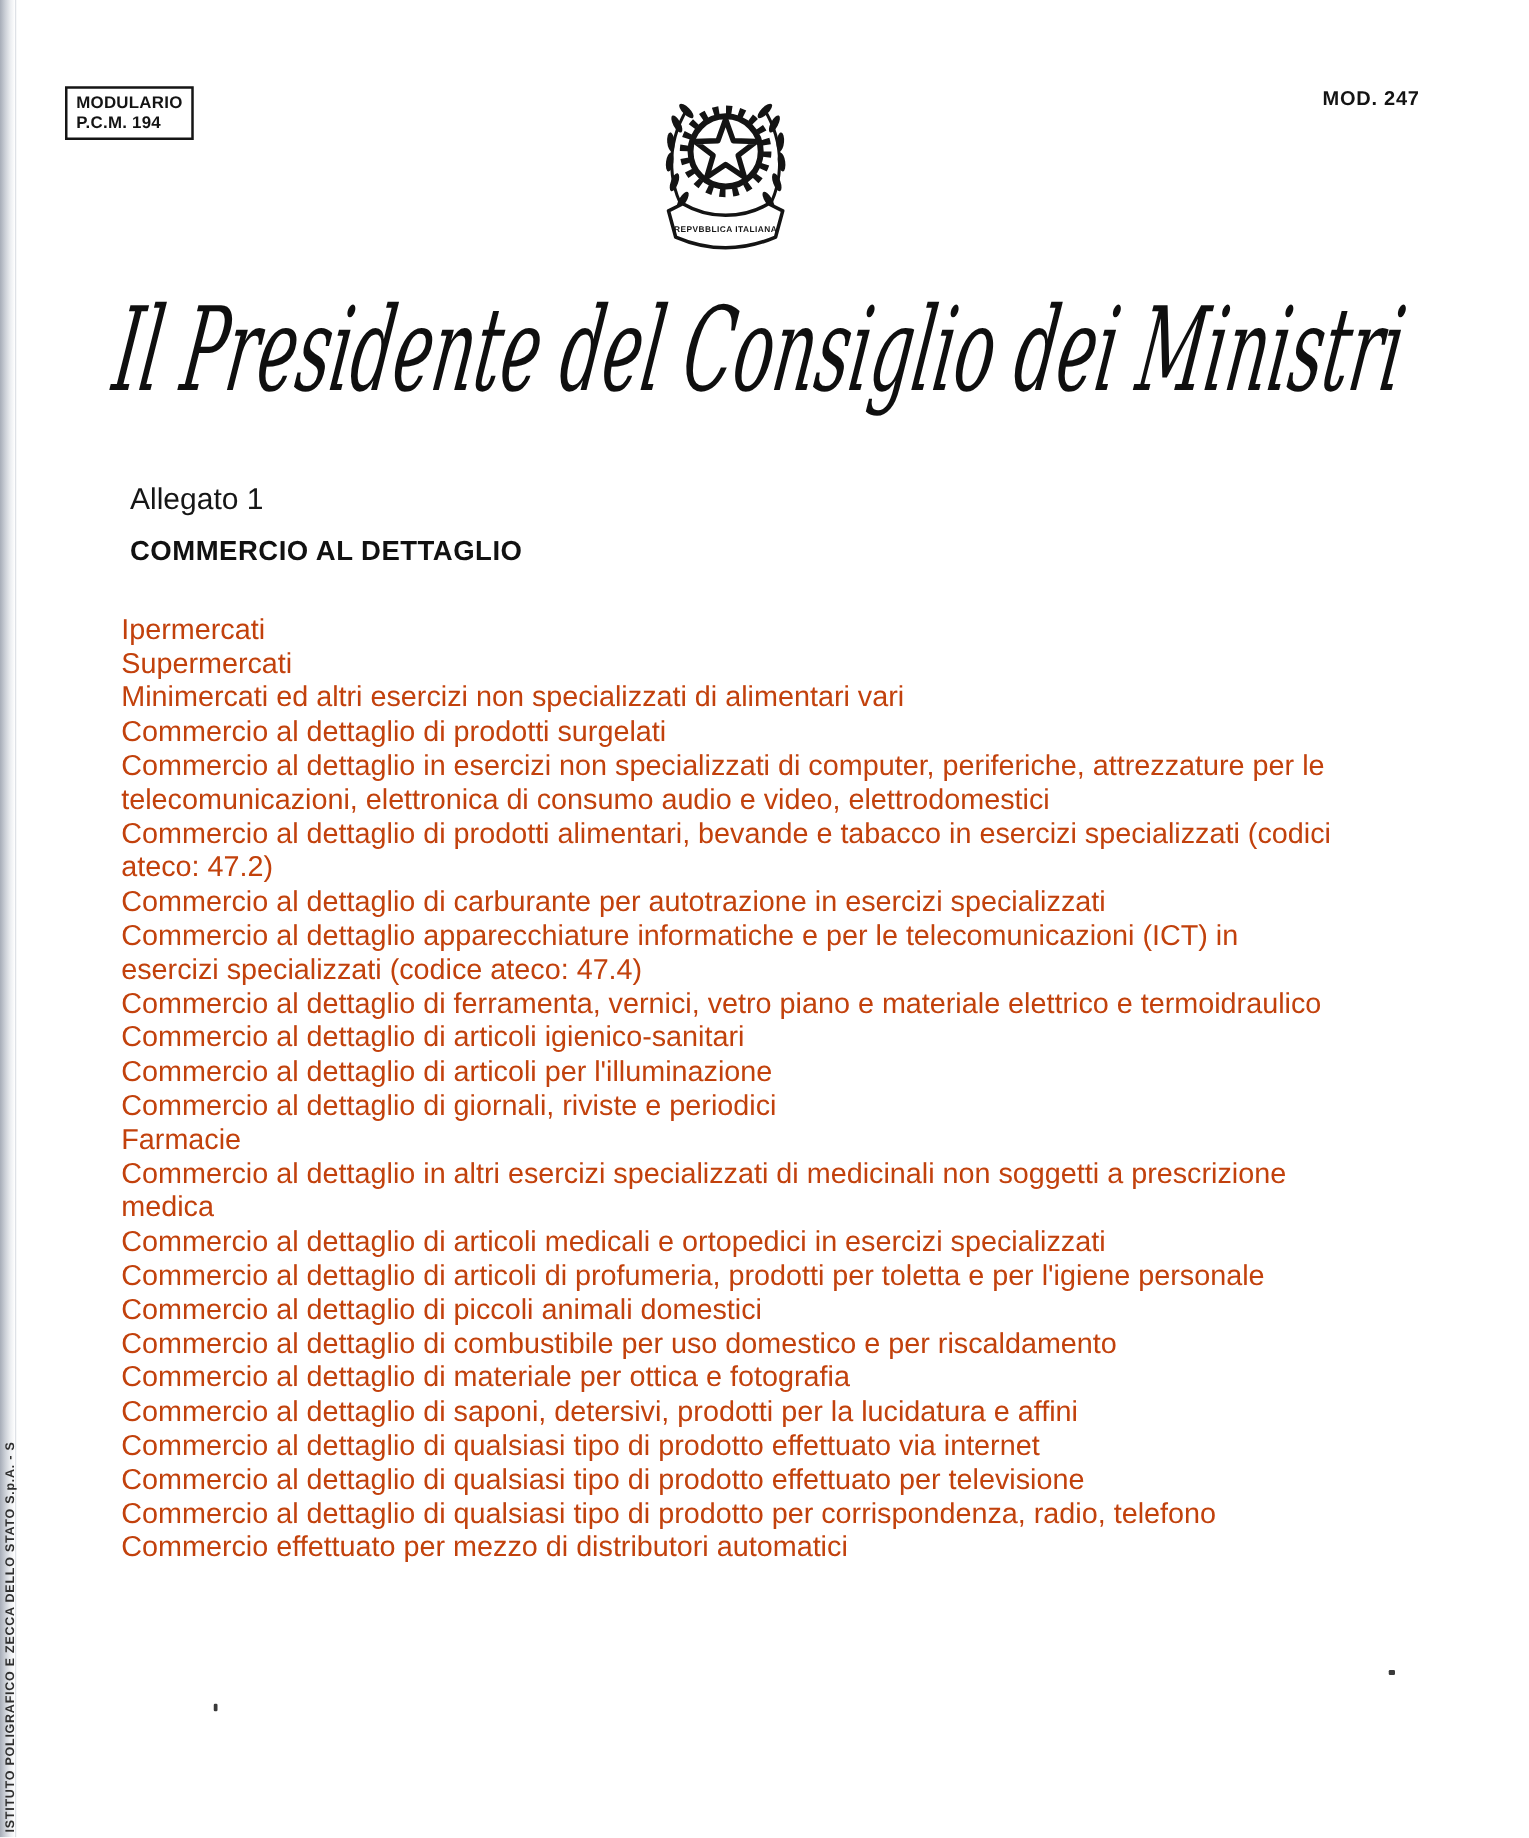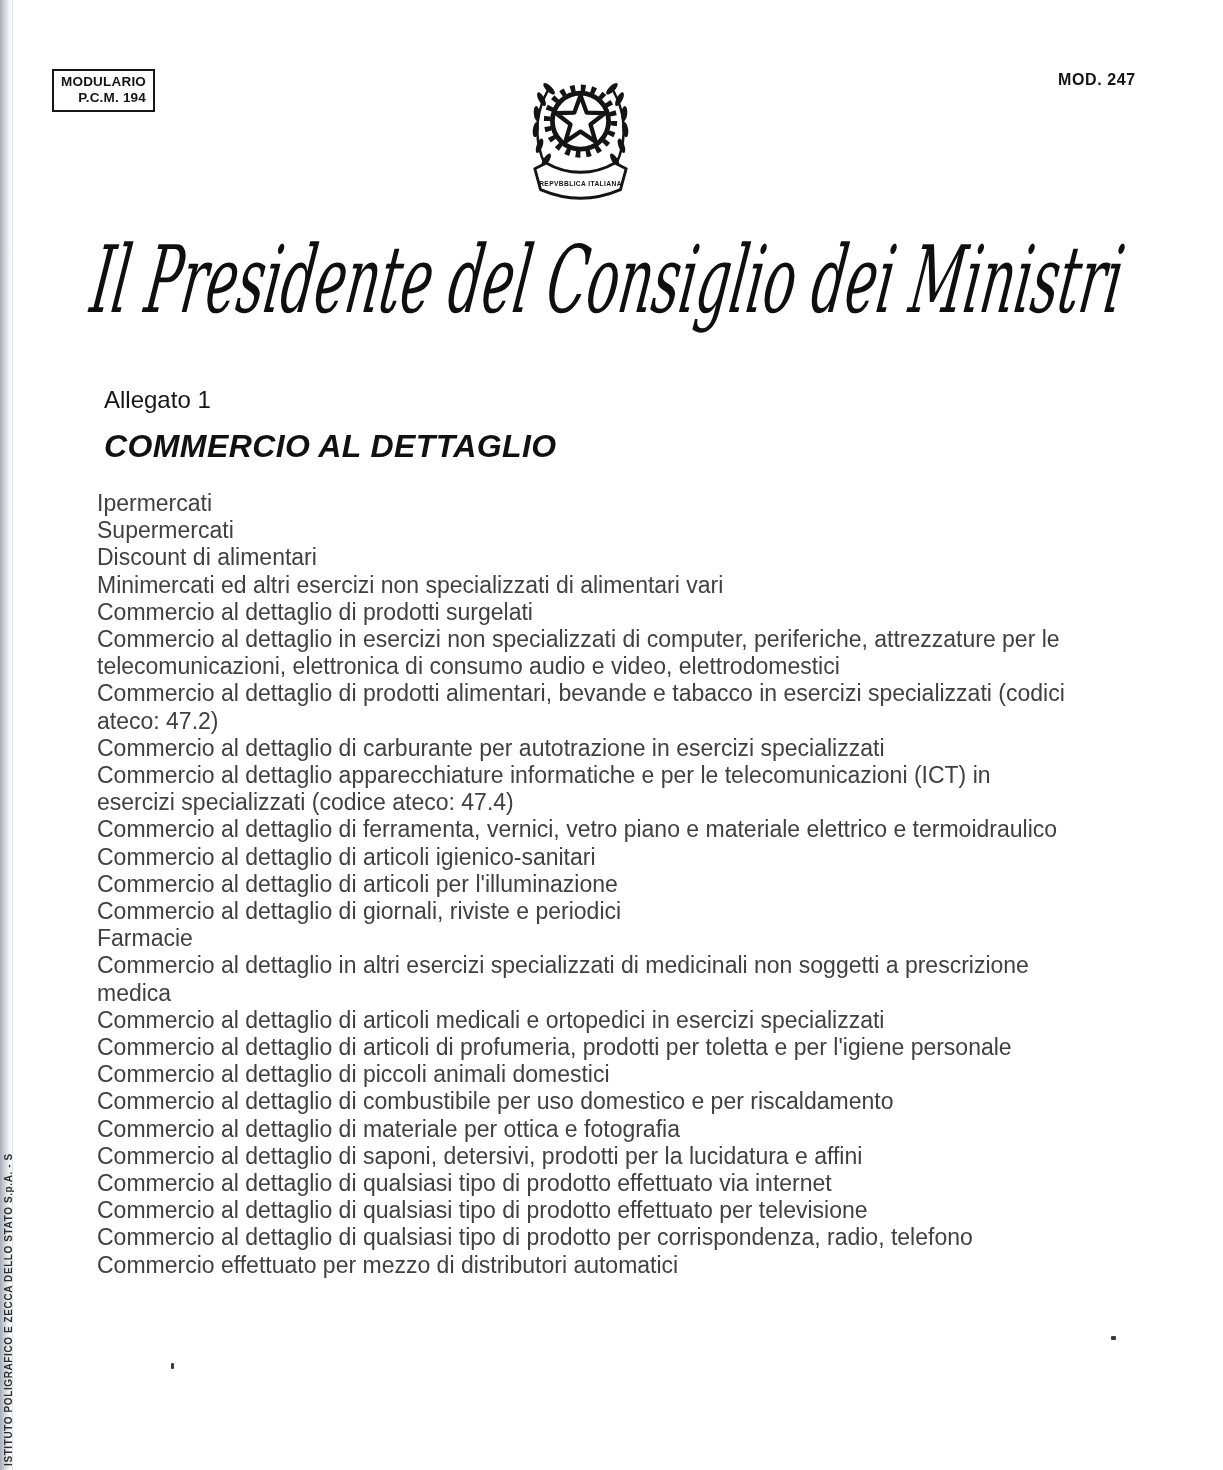--- a/index.html
+++ b/index.html
@@ -15,21 +15,21 @@
   .scan-edge {
     position:absolute; left:0; top:0; bottom:0; width:12px;
     background:linear-gradient(to right,#a7adb8 0%,#ccd0d7 35%,#eceef1 70%,#ffffff 100%);
     border-right:1px solid #dfe2e7;
   }
   
   .stamp {
     position:absolute; left:52px; top:69px;
     border:2.5px solid #151515;
     padding:3px 7px 4px 7px;
-    text-align:right;
+    text-align:left;
     font-size:13.5px; font-weight:600; letter-spacing:0.2px;
     line-height:16px; color:#141414;
   }
   
   .mod-label {
     position:absolute; left:1058px; top:71px;
     font-size:16px; font-weight:700; letter-spacing:0.6px; color:#141414;
   }
   
   .emblem { position:absolute; left:523px; top:64px; width:115px; height:138px; }
@@ -39,26 +39,26 @@
     font-family:"DejaVu Serif", serif;
     font-style:italic;
     fill:#0f0f0f;
   }
   .attachment-label {
     position:absolute; left:104px; top:386px;
     font-size:24px; color:#161616;
   }
   .section-title {
     position:absolute; left:104px; top:428px; margin:0;
-    font-size:32px; font-weight:bold; letter-spacing:0.4px; color:#111111;font-style:italic;
+    font-size:22px; font-weight:bold; letter-spacing:0.4px; color:#111111;
   }
   ul.category-list {
     position:absolute; left:97px; top:490px; width:1010px;
     margin:0; padding:0; list-style:none;
-    font-size:23px; line-height:27.2px; color:#404040;
+    font-size:23px; line-height:27.2px; color:#c2410c;
   }
   ul.category-list li { white-space:pre-line; }
   .printer-note {
     position:absolute; left:14px; bottom:4px;
     transform:rotate(-90deg); transform-origin:left bottom;
     font-size:10px; letter-spacing:0.6px; color:#2e2e2e;
     white-space:nowrap; font-weight:600;
   }
   .speck { position:absolute; background:#3a3a3a; border-radius:1px; }
   .speck-1 { left:1111px; top:1336px; width:5px; height:4px; }
@@ -118,21 +118,20 @@
     </svg>
   </div>
 
   <div class="attachment-label">Allegato 1</div>
 
   <h1 class="section-title">COMMERCIO AL DETTAGLIO</h1>
 
   <ul class="category-list">
       <li>Ipermercati</li>
       <li>Supermercati</li>
-      <li>Discount di alimentari</li>
       <li>Minimercati ed altri esercizi non specializzati di alimentari vari</li>
       <li>Commercio al dettaglio di prodotti surgelati</li>
       <li>Commercio al dettaglio in esercizi non specializzati di computer, periferiche, attrezzature per le
 telecomunicazioni, elettronica di consumo audio e video, elettrodomestici</li>
       <li>Commercio al dettaglio di prodotti alimentari, bevande e tabacco in esercizi specializzati (codici
 ateco: 47.2)</li>
       <li>Commercio al dettaglio di carburante per autotrazione in esercizi specializzati</li>
       <li>Commercio al dettaglio apparecchiature informatiche e per le telecomunicazioni (ICT) in
 esercizi specializzati (codice ateco: 47.4)</li>
       <li>Commercio al dettaglio di ferramenta, vernici, vetro piano e materiale elettrico e termoidraulico</li>

